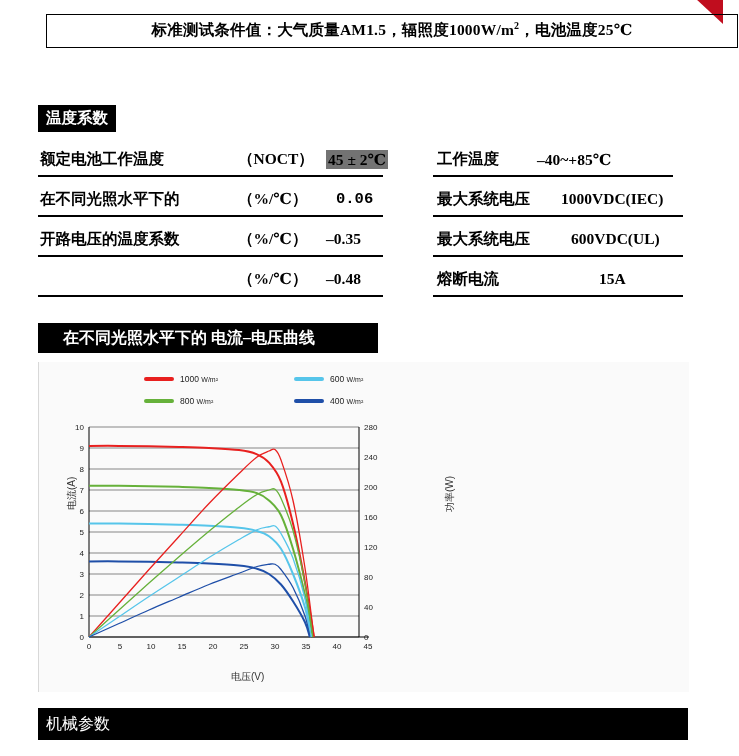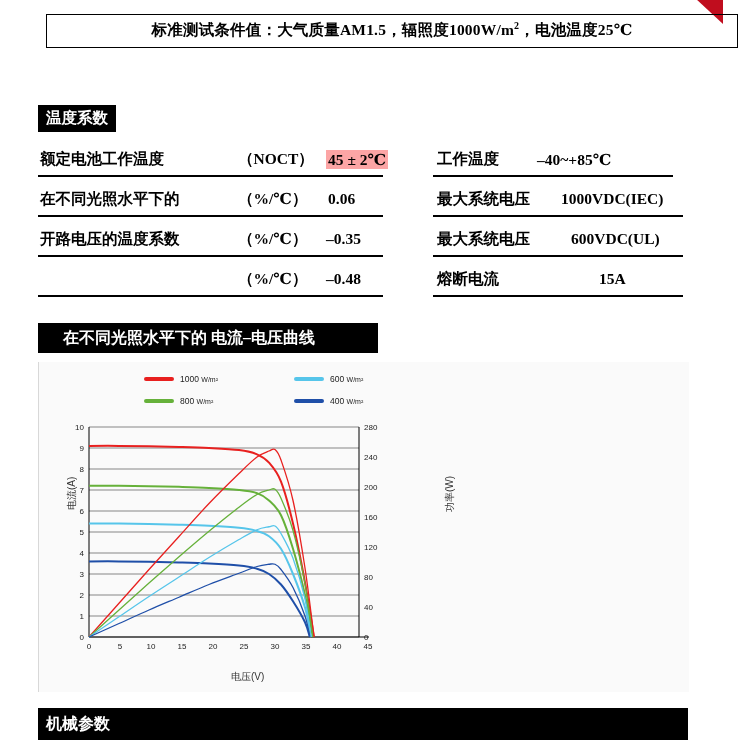--- a/index.html
+++ b/index.html
@@ -49,21 +49,21 @@
     background:#000;color:#fff;font-weight:bold;font-size:15.5px;
     padding:3px 8px 3px 8px;display:inline-block;
   }
   .hdr-row{height:34px;display:flex;}
   .hdr-row .cellL{width:395px;}
   .hdr-row .cellR{width:255px;}
 
   .lbl{font-weight:bold;font-size:15.5px;color:#000;}
   .val{font-weight:bold;font-size:15.5px;color:#000;}
   .unit{font-weight:bold;font-size:15.5px;color:#000;}
-  .hl{background:#fca5a5;padding:0 2px;font-weight:bold;}
+  .hl{background:#737373;padding:0 2px;font-weight:bold;}
 
   .p1{position:absolute;left:0;}
   .p2{position:absolute;}
   .p3{position:absolute;}
 
   
   .curve-hdr{
     position:absolute;left:38px;top:323px;width:340px;height:30px;
     background:#000;color:#fff;font-weight:bold;font-size:16px;
     display:flex;align-items:center;padding-left:25px;box-sizing:border-box;
@@ -94,21 +94,21 @@
     font-size:10px;font-family:"Liberation Sans","DejaVu Sans",sans-serif;color:#333;
     transform:rotate(-90deg);transform-origin:left top;white-space:nowrap;
   }
   .axis-title-x{
     position:absolute;left:192px;top:308px;
     font-size:10px;font-family:"Liberation Sans","DejaVu Sans",sans-serif;color:#333;
   }
 
   .mech-hdr{
     position:absolute;left:38px;top:708px;width:650px;height:32px;
-    background:#000;color:#fff;font-weight:bold;font-size:16px;
+    background:#000;color:#fff;font-weight:normal;font-size:16px;
     display:flex;align-items:center;padding-left:8px;box-sizing:border-box;
   }
   svg{display:block;}
   text{font-family:"Liberation Sans","DejaVu Sans",sans-serif;}
 </style>
 </head>
 <body>
 
 <div class="corner-flag">
   <div class="tri2"></div>
@@ -137,21 +137,21 @@
       <span class="lbl p1" style="left:4px;">工作温度</span>
       <span class="val p2" style="left:104px;">–40~+85℃</span>
       <div class="rule" style="width:240px;"></div>
     </div>
   </div>
 
   <div class="spec-row">
     <div class="cellL">
       <span class="lbl p1" style="left:2px;">在不同光照水平下的</span>
       <span class="unit p2" style="left:200px;">（%/℃）</span>
-      <span class="val p3" style="left:290px;">0.06</span>
+      <span class="val p3" style="left:298px;font-family:Liberation Mono, monospace;">0.06</span>
       <div class="rule" style="width:345px;"></div>
     </div>
     <div class="cellR">
       <span class="lbl p1" style="left:4px;">最大系统电压</span>
       <span class="val p2" style="left:128px;">1000VDC(IEC)</span>
       <div class="rule" style="width:250px;"></div>
     </div>
   </div>
 
   <div class="spec-row">

